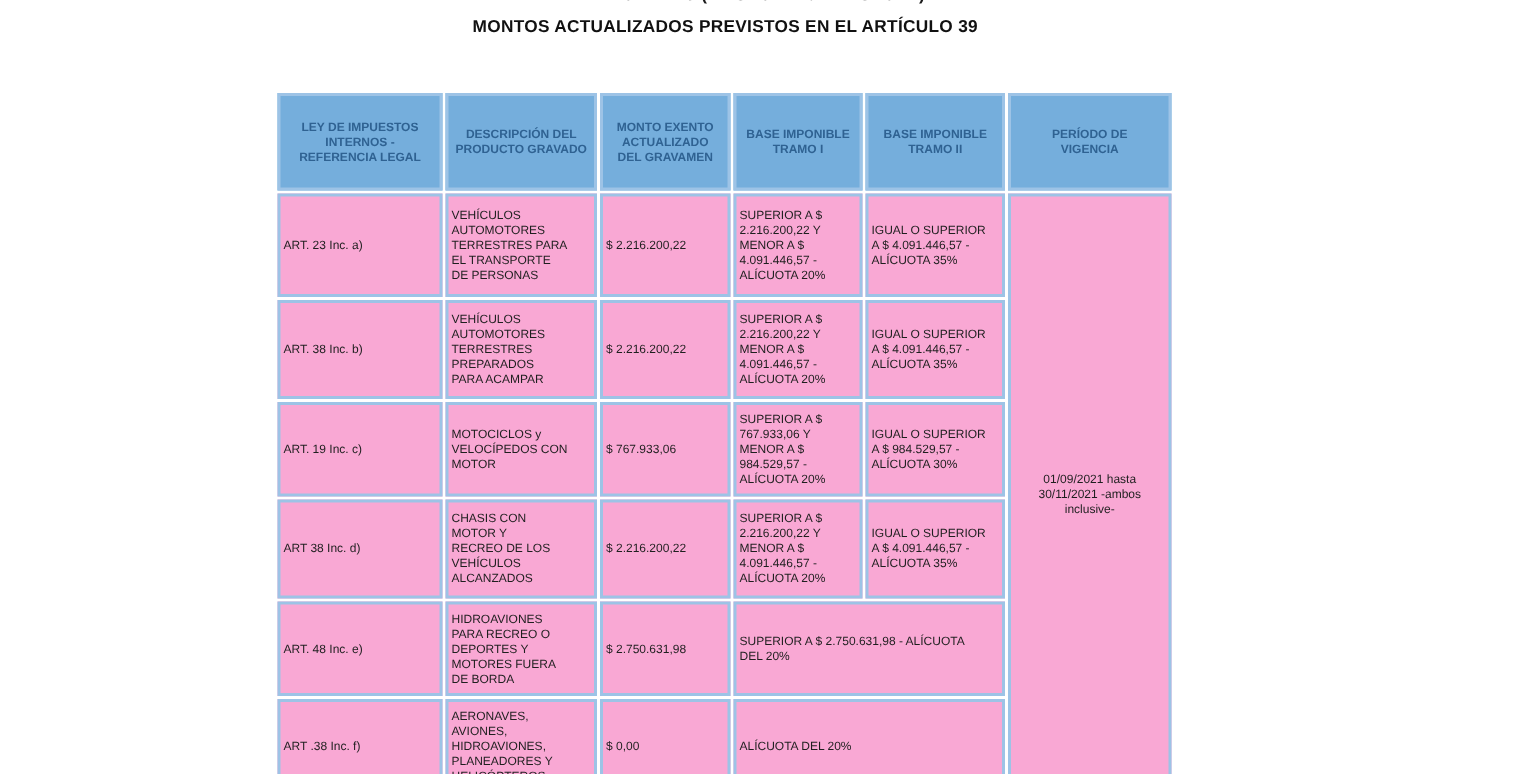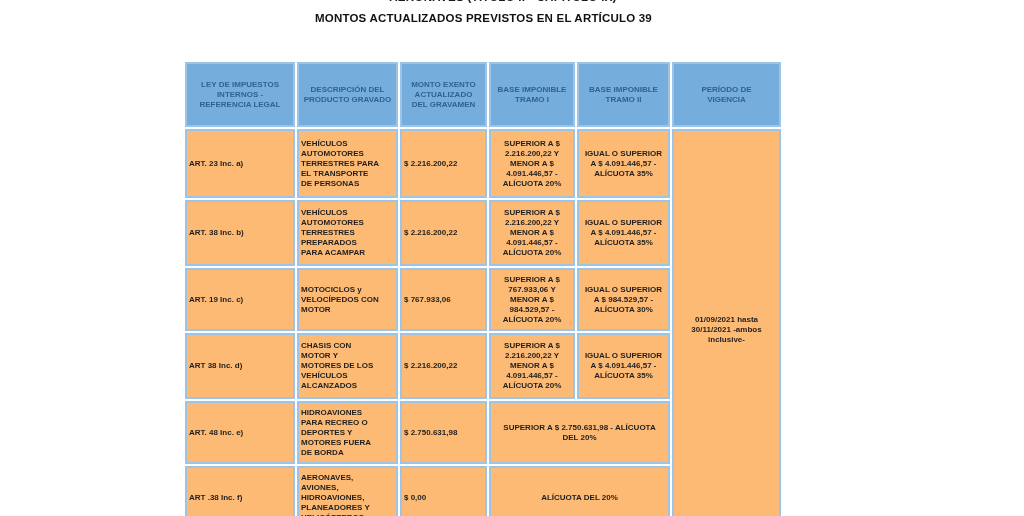--- a/index.html
+++ b/index.html
@@ -25,36 +25,35 @@
     position: absolute; left: 183px; top: 60px;
     border-collapse: separate; border-spacing: 2px;
     table-layout: fixed; width: 600px;
   }
   table.montos td, table.montos th {
     box-sizing: border-box;
     border: 2px solid #9dc3e6;
     font-size: 8px; line-height: 10px;
     vertical-align: middle;
     padding: 2px;
-    background: #fdba74;
+    background: #f9a8d4;
     color: #1f1f1f;
     overflow: hidden;
-    font-weight: bold;
   }
   table.montos th {
     background: #75aedc;
     color: #2f6292;
     font-weight: bold;
     text-align: center;
     white-space: pre-line;
   }
   td.ref  { text-align: left; padding-left: 9px; white-space: nowrap; }
   td.prod { text-align: left; padding-left: 9px; white-space: pre-line; }
   td.monto { text-align: left; white-space: nowrap; }
-  td.base { text-align: center; white-space: pre-line; }
+  td.base { text-align: left; white-space: pre-line; }
   td.periodo { text-align: center; white-space: pre-line; }
 
   tr.hdr  { height: 65px; }
   tr.r-a  { height: 69px; }
   tr.r-b  { height: 66px; }
   tr.r-c  { height: 63px; }
   tr.r-d  { height: 66px; }
   tr.r-e  { height: 63px; }
   tr.r-f  { height: 64px; }
 </style>
@@ -145,21 +144,21 @@
 ALÍCUOTA 20%</td>
         <td class="base">IGUAL O SUPERIOR
 A $ 984.529,57 -
 ALÍCUOTA 30%</td>
       </tr>
 
       <tr class="r-d">
         <td class="ref">ART 38 Inc. d)</td>
         <td class="prod">CHASIS CON
 MOTOR Y
-MOTORES DE LOS
+RECREO DE LOS
 VEHÍCULOS
 ALCANZADOS</td>
         <td class="monto">$ 2.216.200,22</td>
         <td class="base">SUPERIOR A $
 2.216.200,22 Y
 MENOR A $
 4.091.446,57 -
 ALÍCUOTA 20%</td>
         <td class="base">IGUAL O SUPERIOR
 A $ 4.091.446,57 -

